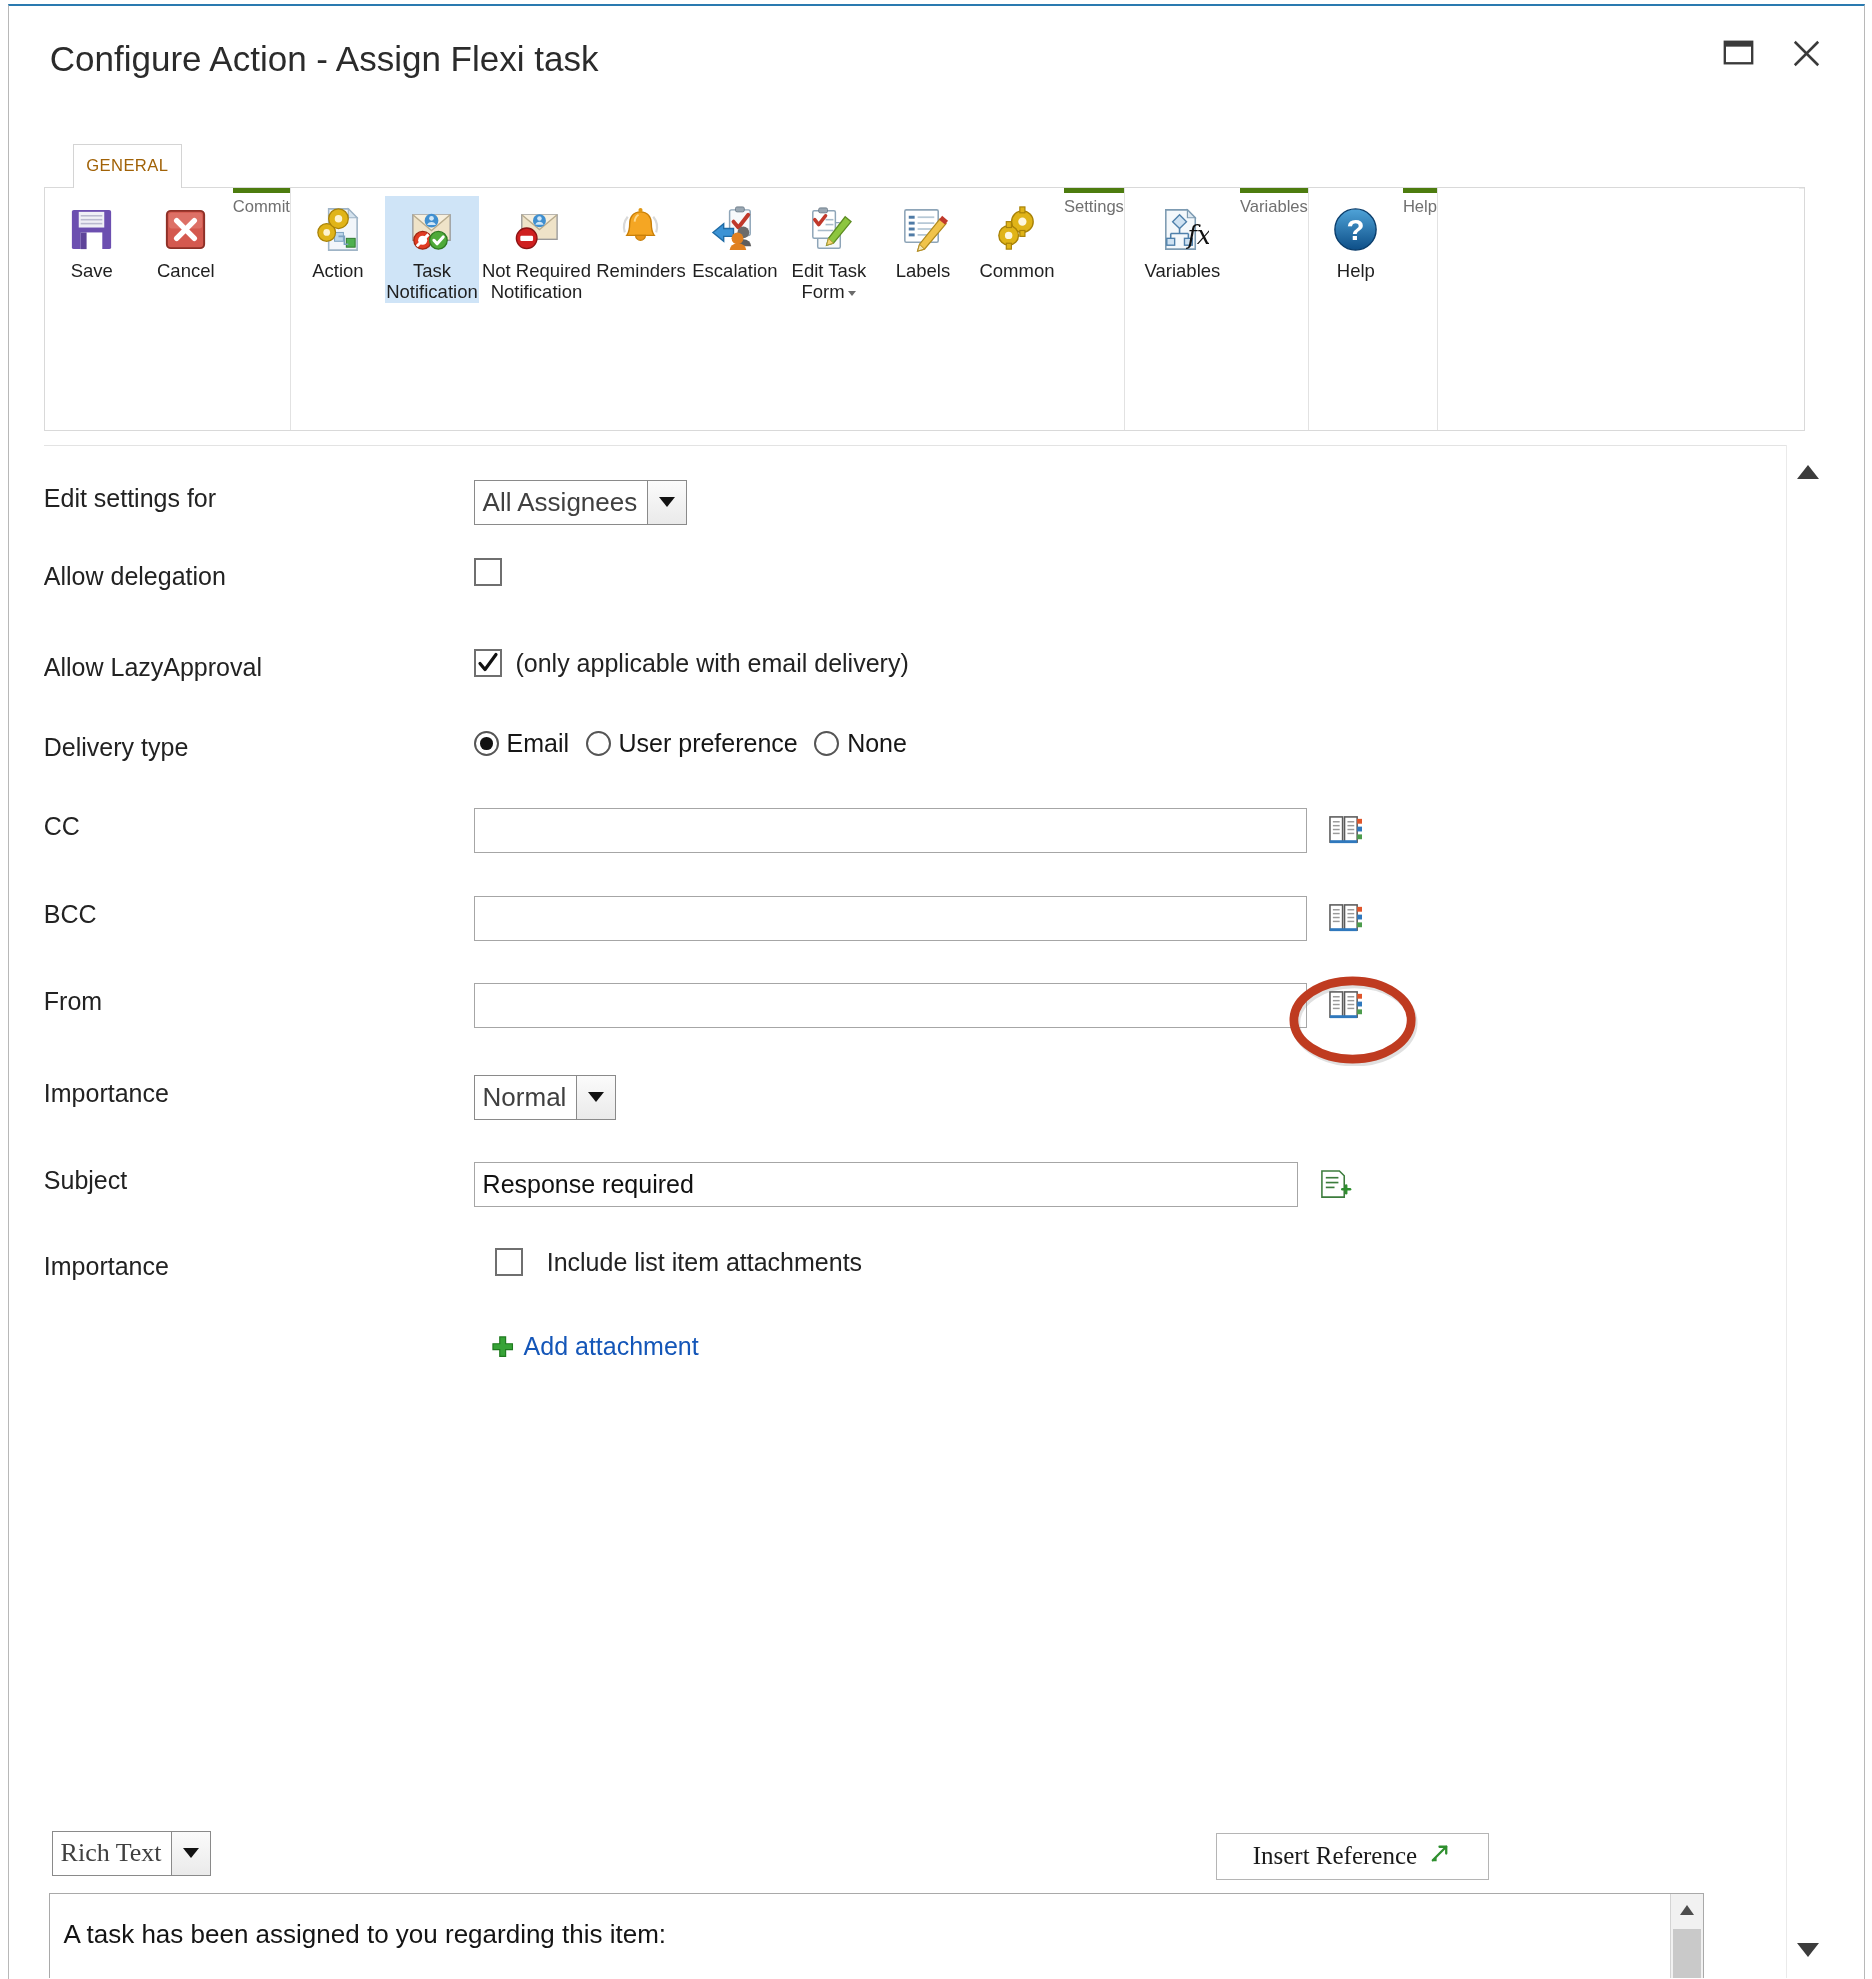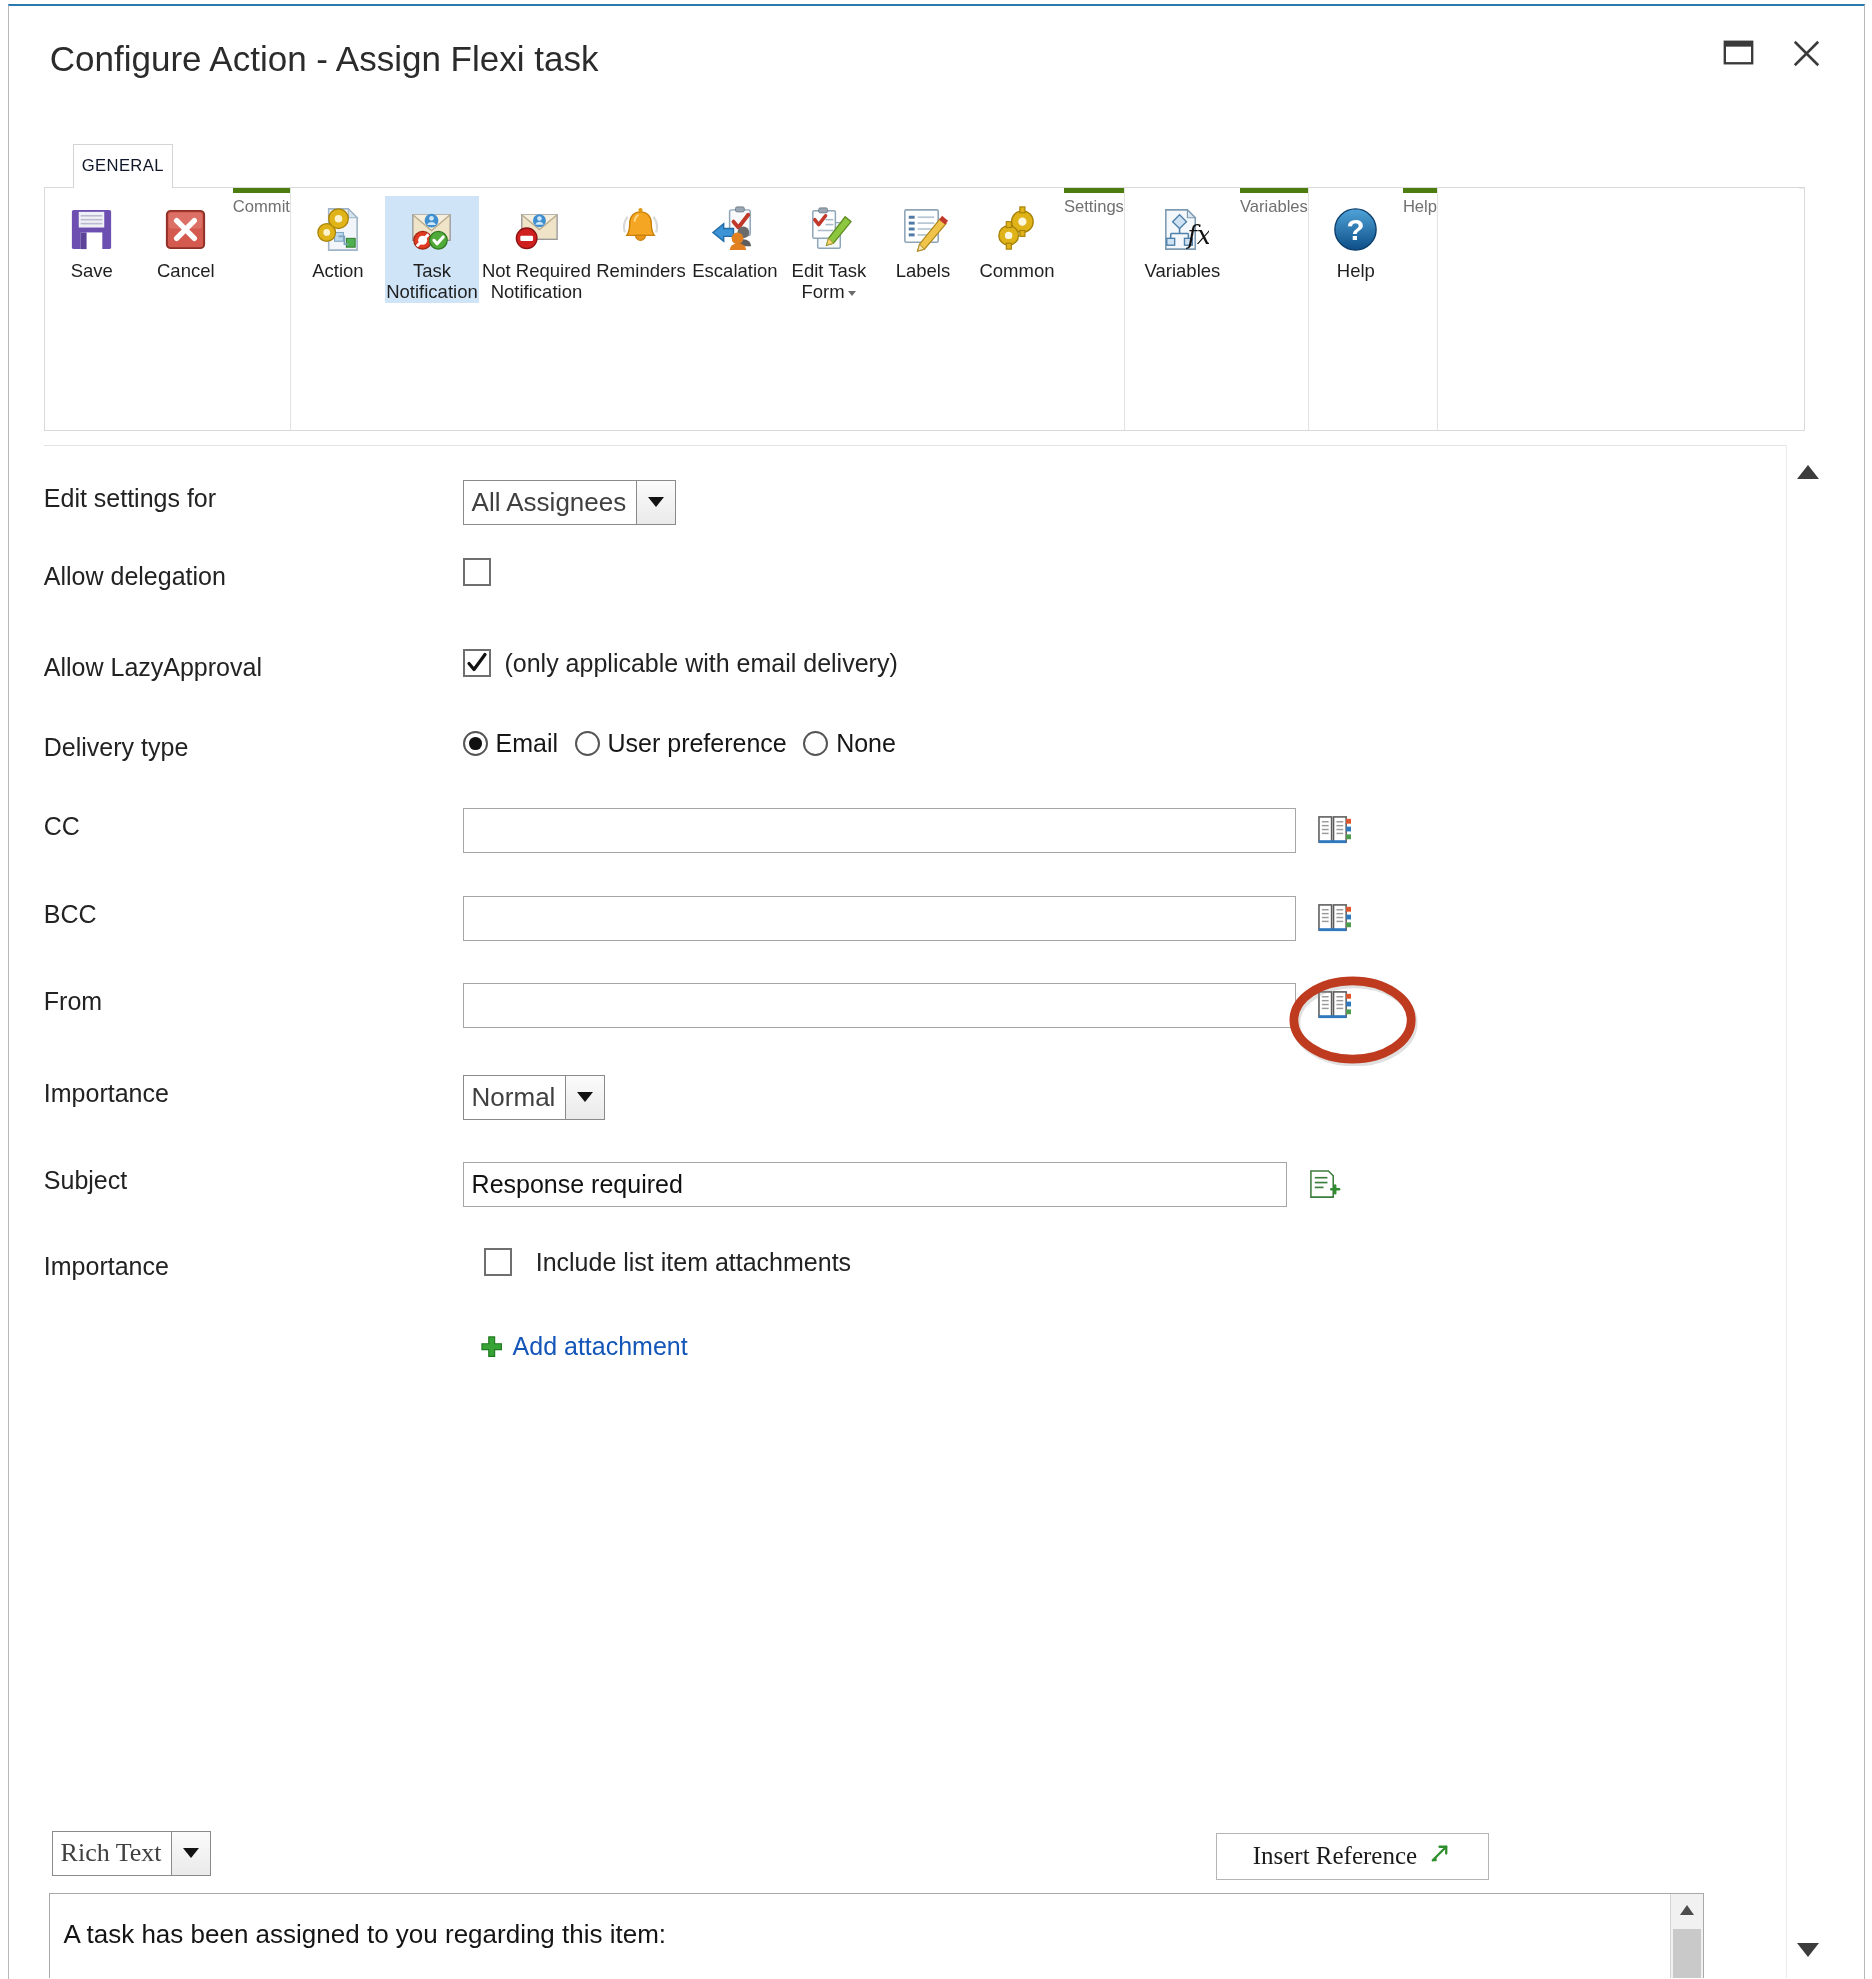--- a/index.html
+++ b/index.html
@@ -43,28 +43,28 @@
 
   
   #tabstrip {
     position: absolute;
     left: 0; top: 138px;
     width: 100%; height: 41px;
   }
   #tab-general {
     position: absolute;
     left: 64px; top: 0;
-    width: 100px; height: 44px;
+    width: 109px; height: 44px;
     border: 1px solid #d4d4d4;
     border-bottom: none;
     background: #ffffff;
     display: flex; align-items: center; justify-content: center;
     font-size: 16.6px;
     letter-spacing: 0.4px;
-    color: #0f172a;
+    color: #a16207;
     cursor: pointer;
     z-index: 3;
   }
 
   
   #ribbon {
     position: absolute;
     left: 35px; top: 181px;
     width: 1761px; height: 244px;
     border: 1px solid #d9d9d9;
@@ -135,20 +135,21 @@
     width: 1761px; height: 1533px;
     border-top: 1px solid #e3e3e3;
     overflow: hidden;
   }
   .row {
     position: absolute;
     left: 0;
     width: 1658px;
     display: flex;
     align-items: flex-start;
+    gap: 11px;
   }
   .flabel {
     width: 419px;
     font-size: 25px;
     color: #222;
     padding-top: 3.9px;
     flex: 0 0 419px;
   }
   .fctl { flex: 1 1 auto; display: flex; align-items: center; }
 

